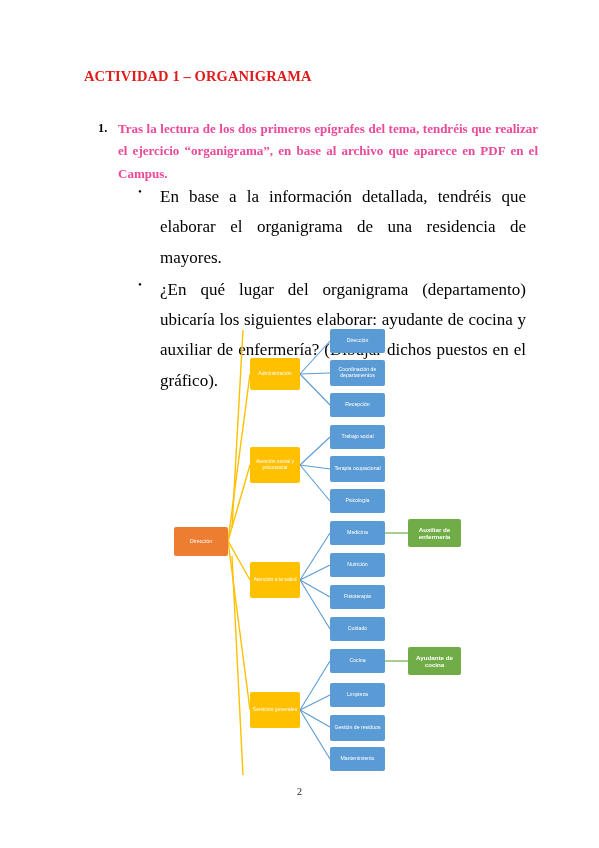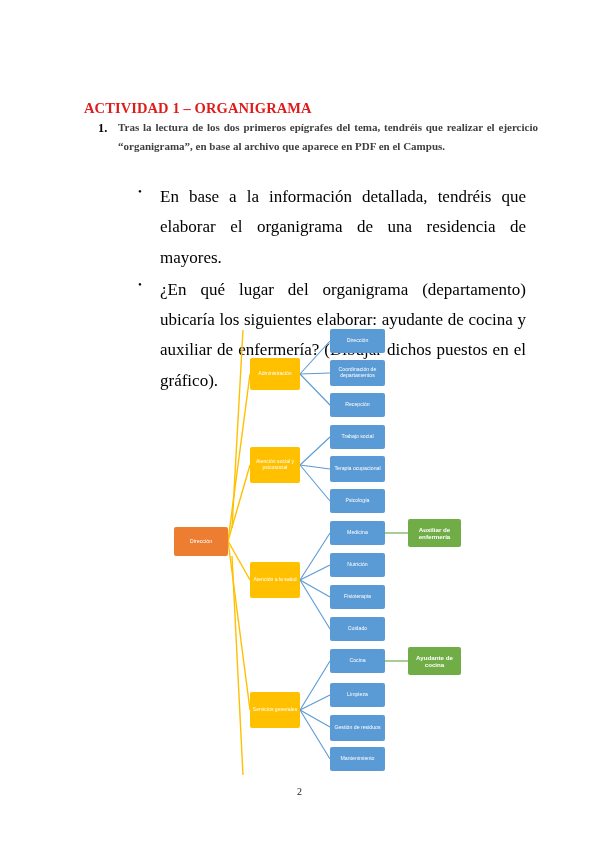--- a/index.html
+++ b/index.html
@@ -22,44 +22,43 @@
   .doc-title {
     position: absolute;
     left: 84px;
     top: 68px;
     font-family: "Liberation Serif", serif;
     font-size: 14.5px;
     font-weight: bold;
     color: #e01b1b;
     letter-spacing: 0.1px;
     white-space: nowrap;
-    margin-top: 32px;
   }
   .task-block {
     position: absolute;
     left: 98px;
     top: 118px;
     width: 440px;
   }
   .task-row {
     display: flex;
     align-items: flex-start;
   }
   .task-num {
     font-size: 12.4px;
     font-weight: bold;
     color: #000;
     width: 20px;
     flex: 0 0 20px;
     line-height: 1.72;
   }
   .task-text {
-    font-size: 11px;
-    font-weight: bold;
-    color: #404040;
+    font-size: 13px;
+    font-weight: bold;
+    color: #ec4899;
     line-height: 1.72;
     text-align: justify;
     flex: 1;
   }
   .bullets {
     position: absolute;
     left: 138px;
     top: 182px;
     width: 388px;
   }

